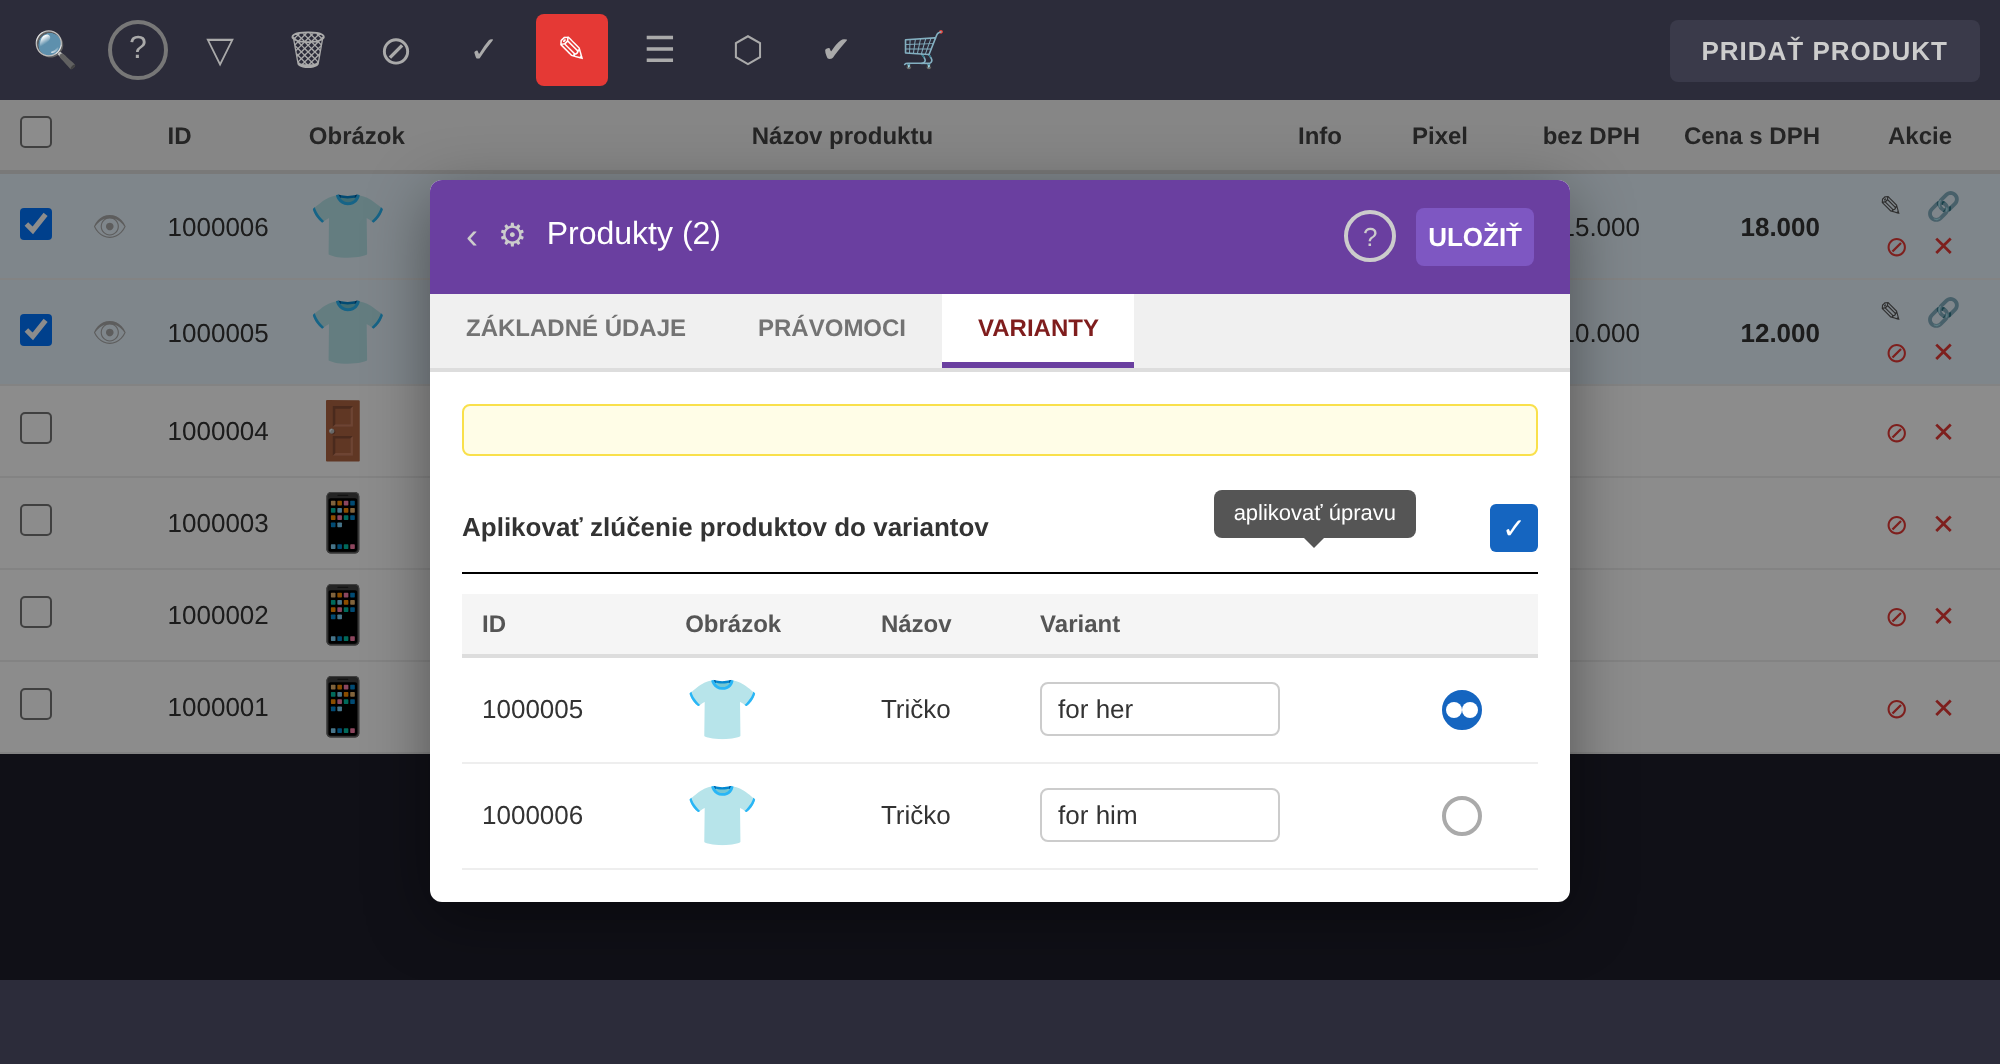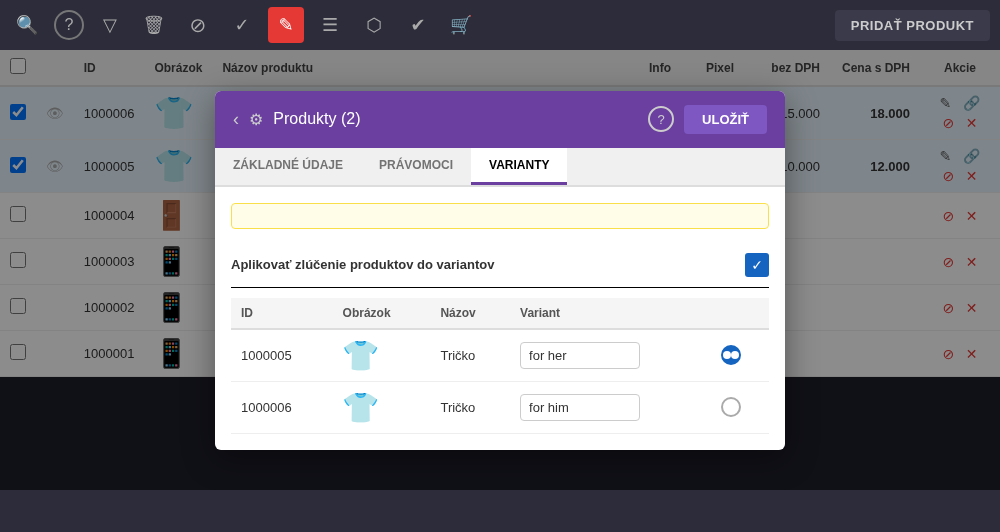--- a/index.html
+++ b/index.html
@@ -31,21 +31,21 @@
       padding: 8px 10px; text-align: left; font-size: 12px; font-weight: bold;
       color: #444; border-bottom: 2px solid #ddd; white-space: nowrap;
     }
     tbody tr { border-bottom: 1px solid #eee; background: #fff; }
     tbody tr.selected-row { background: #e8f4fd; }
     tbody td { padding: 6px 10px; color: #333; vertical-align: middle; }
 
     .checkbox-cell { width: 30px; text-align: center; }
     .col-id { width: 70px; }
     .col-img { width: 60px; }
-    .col-name { min-width: 180px; }
+    .col-name { min-width: 180px; text-align: center; }
     .col-info { width: 60px; text-align: center; }
     .col-stav { width: 60px; text-align: center; }
     .col-bez { width: 80px; text-align: right; }
     .col-cena { width: 90px; text-align: right; }
     .col-akcie { width: 80px; text-align: center; }
     .t-shirt-red { color: #e53935; font-size: 28px; }
     .t-shirt-blue { color: #1565c0; font-size: 28px; }
 
     .tag {
       display: inline-block; padding: 1px 6px; border-radius: 3px; font-size: 11px;
@@ -80,32 +80,32 @@
       background: #6a3fa0; padding: 14px 18px; display: flex; align-items: center; gap: 10px;
     }
     .modal-header-back { color: #ccc; font-size: 18px; cursor: pointer; }
     .modal-header-icon { color: #ccc; font-size: 16px; }
     .modal-header-title { color: #fff; font-size: 16px; font-weight: normal; flex: 1; }
     .modal-header-help {
       width: 26px; height: 26px; border-radius: 50%; border: 2px solid #ccc;
       color: #ccc; display: flex; align-items: center; justify-content: center; font-size: 13px; cursor: pointer;
     }
     .modal-header-save {
-      background: #7e57c2; color: #fff; border: none; padding: 7px 18px;
+      background: #7e57c2; color: #fff; border: none; padding: 7px 6px;
       border-radius: 4px; cursor: pointer; font-size: 13px; font-weight: bold;
     }
 
     .modal-tabs {
       display: flex; background: #f0f0f0; border-bottom: 2px solid #ddd;
     }
     .modal-tab {
       padding: 10px 18px; font-size: 12px; font-weight: bold; color: #737373;
       cursor: pointer; border-bottom: 3px solid transparent; text-transform: uppercase;
     }
-    .modal-tab.active { color: #000000; border-bottom-color: #6a3fa0; background: #fff; text-align: right; }
+    .modal-tab.active { color: #7f1d1d; border-bottom-color: #6a3fa0; background: #fff; text-align: right; }
 
     .modal-body { padding: 16px; }
 
     .warning-box {
       background: #fffde7; border: 1px solid #f9e04b; border-radius: 4px;
       padding: 12px; margin-bottom: 14px; font-size: 12px; color: #555; line-height: 1.5;
       position: relative;
     }
 
     .tooltip-bubble {
@@ -317,20 +317,21 @@
 
       <div class="modal-tabs">
         <div class="modal-tab">ZÁKLADNÉ ÚDAJE</div>
         <div class="modal-tab">PRÁVOMOCI</div>
         <div class="modal-tab active">VARIANTY</div>
       </div>
 
       <div class="modal-body">
 
         <div class="warning-box">
+          <div class="tooltip-bubble">aplikovať úpravu</div>
         </div>
 
         <div class="merge-row">
           <span class="merge-label">Aplikovať zlúčenie produktov do variantov</span>
           <div class="merge-checkbox">✓</div>
         </div>
 
         <table class="variants-table">
           <thead>
             <tr>

